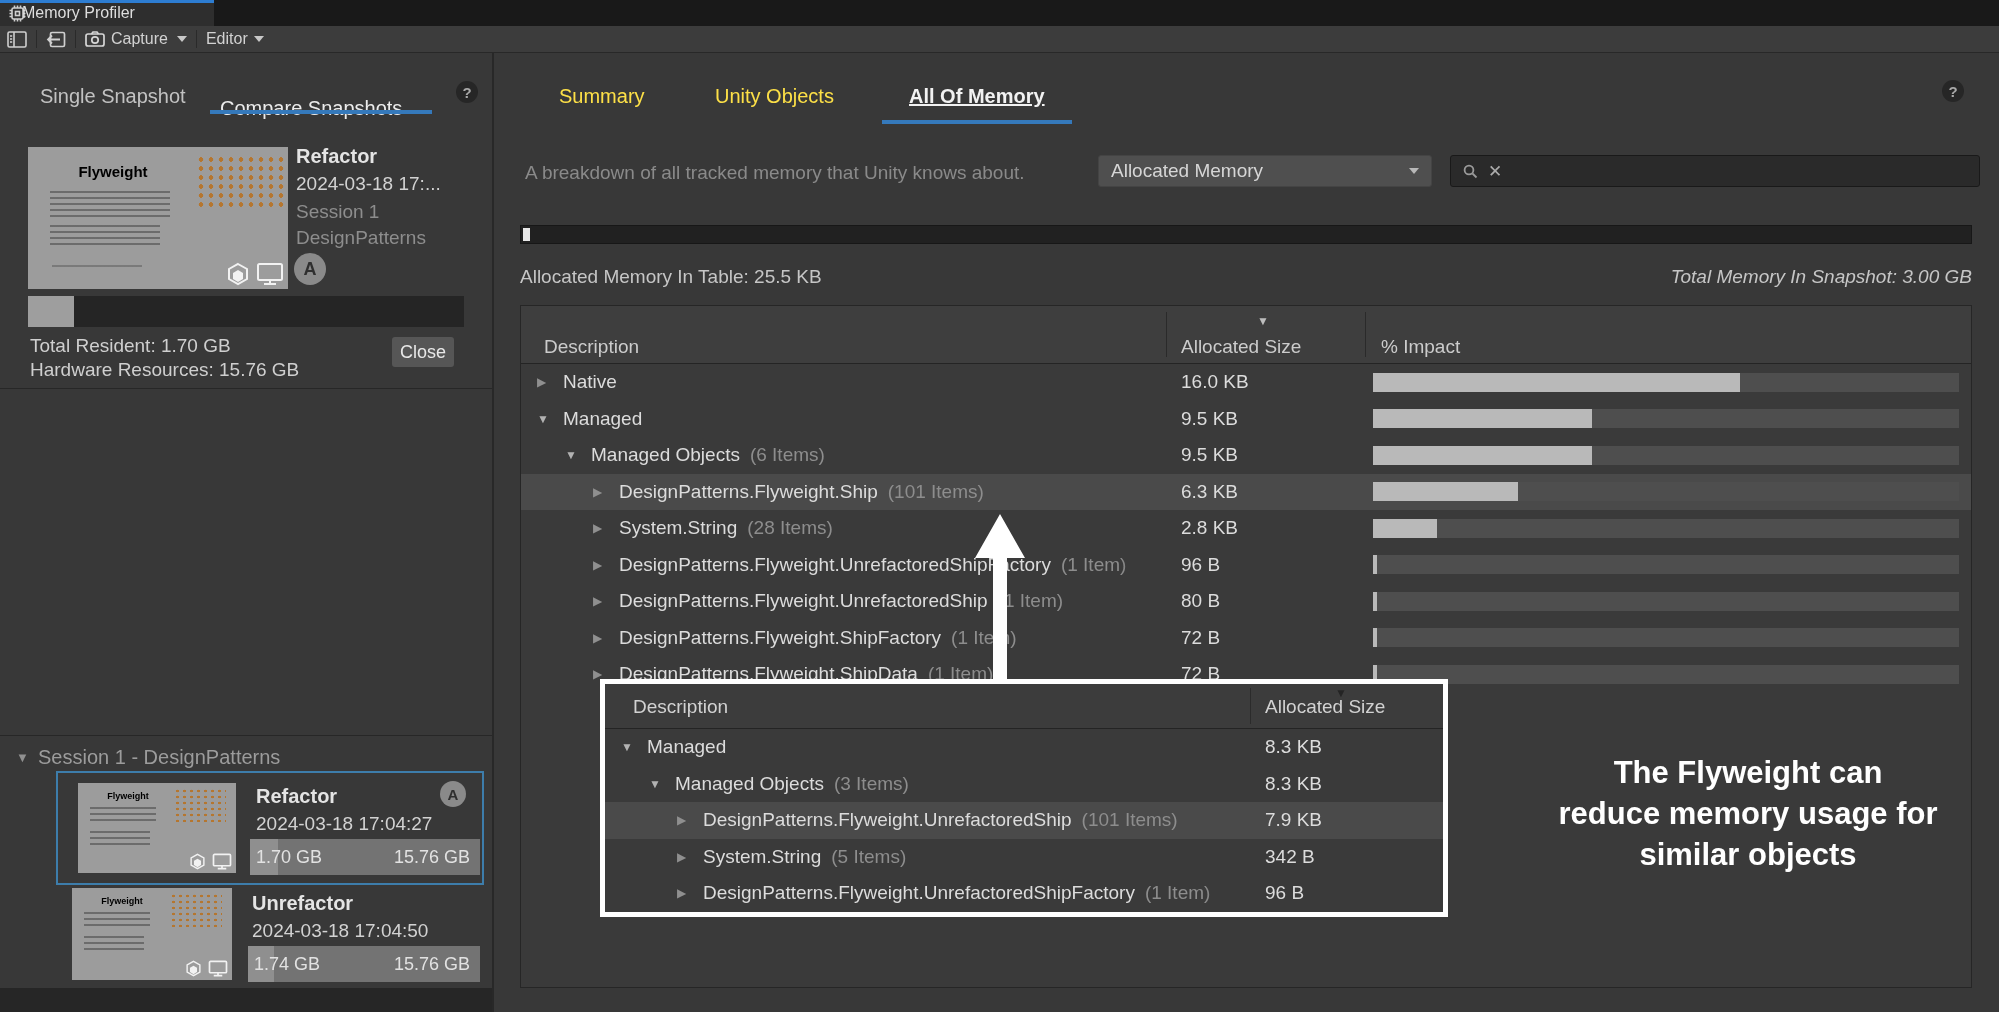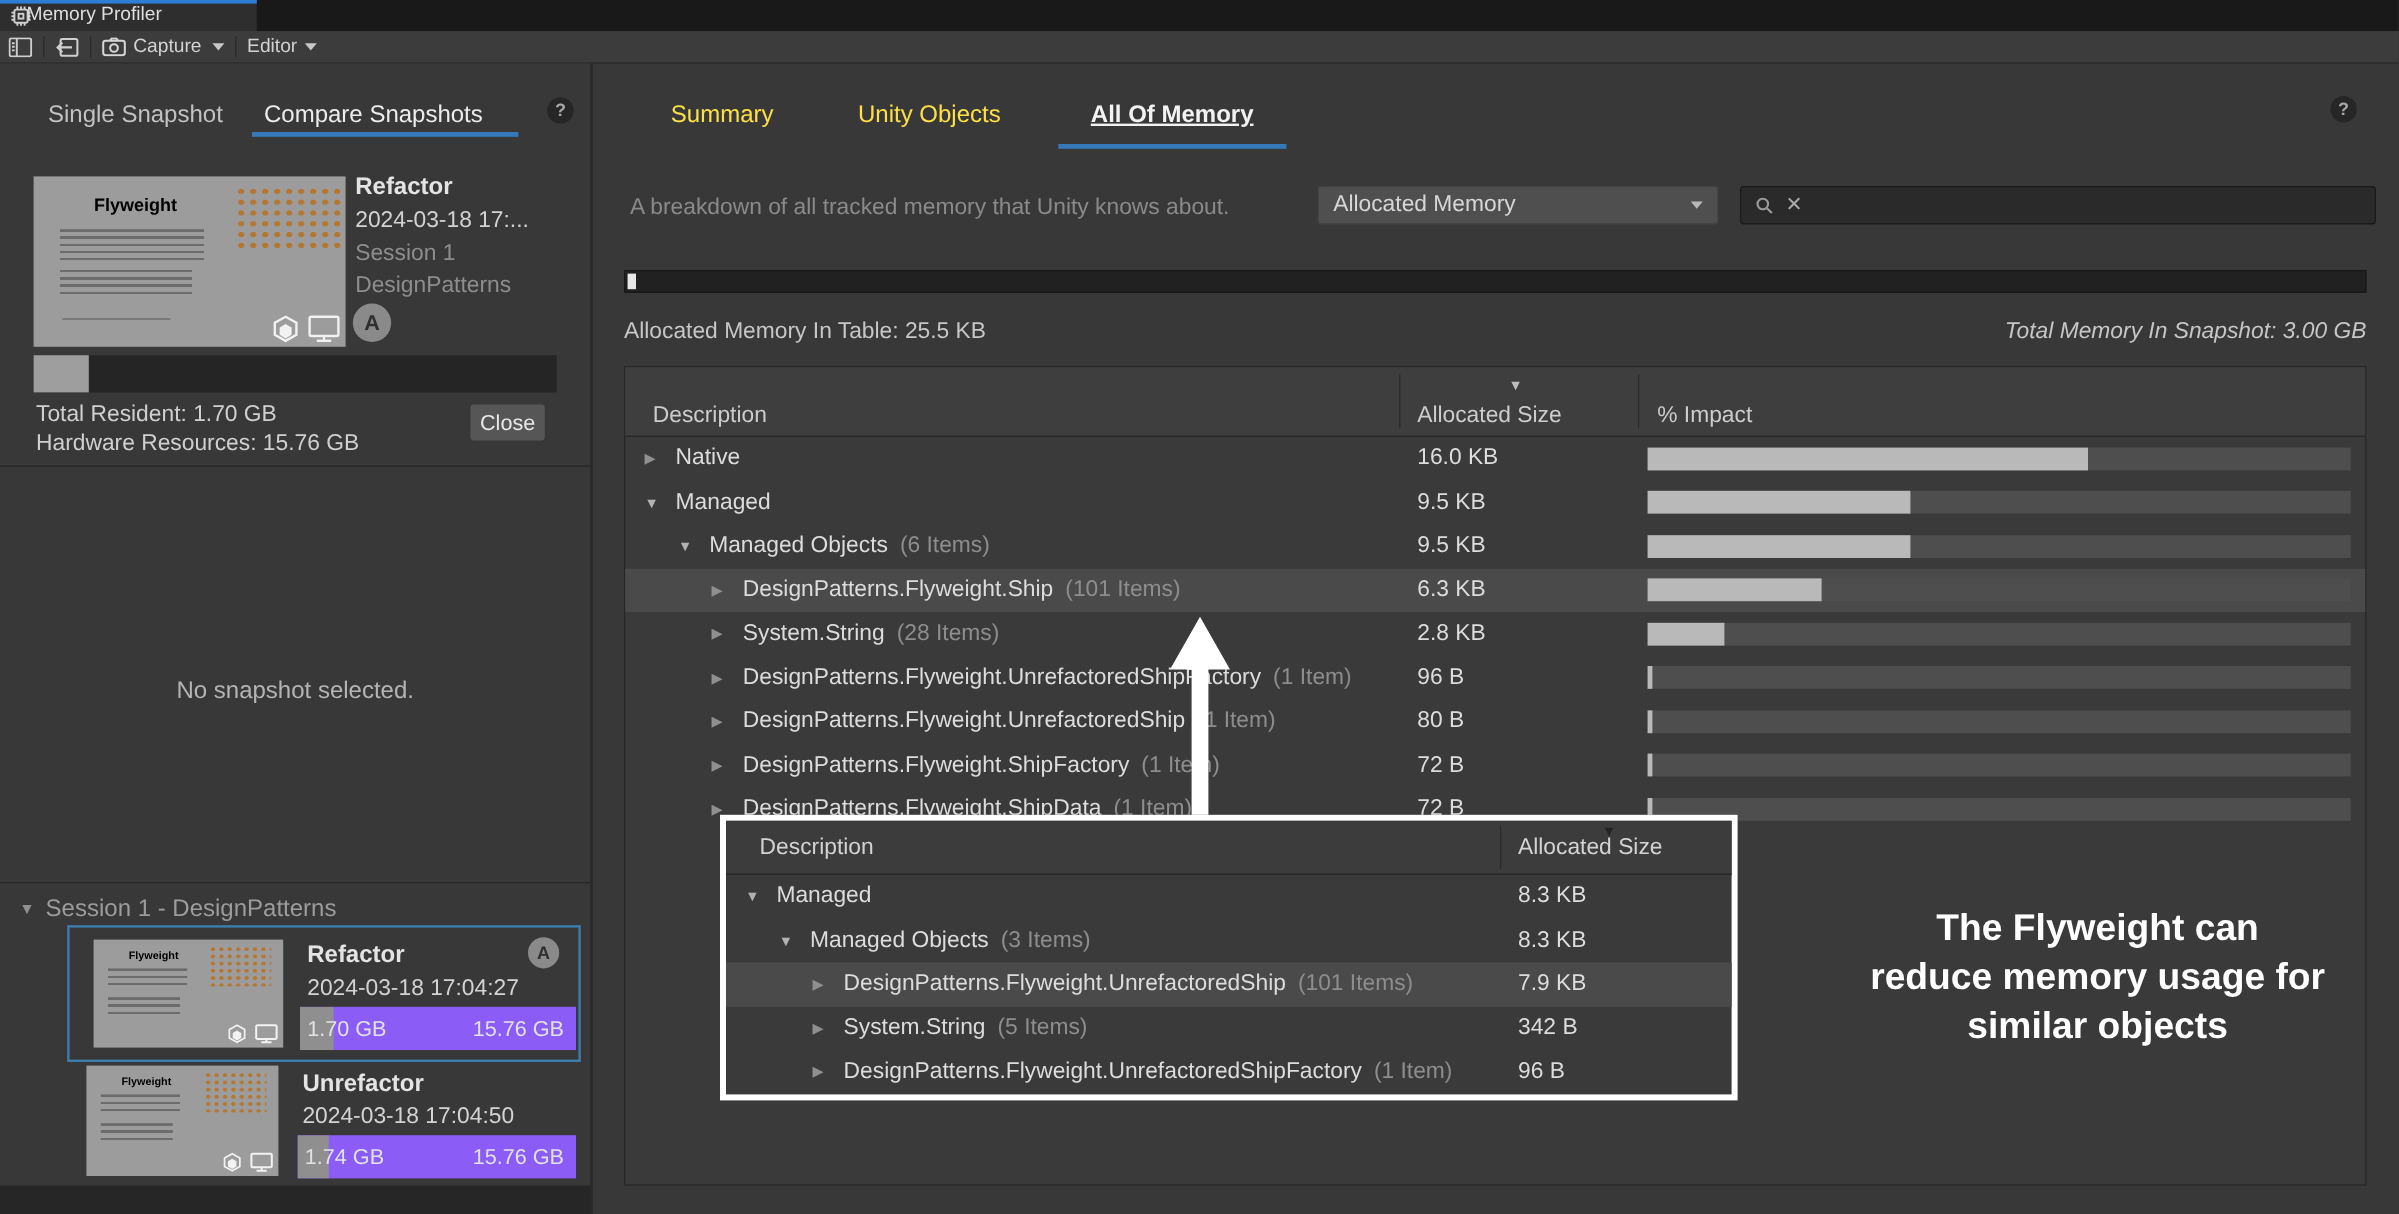--- a/index.html
+++ b/index.html
@@ -45,21 +45,21 @@
   .resbar .fill{height:100%;background:#9e9e9e;}
   .side-label{font-size:19px;color:#cfcfcf;}
   .close-btn{background:#565656;border-radius:3px;color:#e8e8e8;font-size:18px;display:flex;align-items:center;justify-content:center;}
   .hr{background:#272727;height:1px;}
   .empty-msg{font-size:20px;color:#b4b4b4;}
 
   .session-head{font-size:20px;color:#9c9c9c;}
   .tri-glyph{font-size:13px;color:#909090;}
   .snap-card{background:#383838;}
   .snap-card.selected{outline:2px solid #3d7dab;}
-  .strip{background:#8b5cf6;display:flex;align-items:center;position:relative;overflow:hidden;}
+  .strip{background:#737373;display:flex;align-items:center;position:relative;overflow:hidden;}
   .strip .seg{position:absolute;left:0;top:0;height:100%;background:#8f8f8f;}
   .strip span{position:relative;font-size:18px;color:#e2e2e2;}
   .bottom-strip{background:#262626;}
 
   
   .main-tab{font-size:20px;color:#fde047;}
   .main-tab.active{color:#f2f2f2;font-weight:700;text-decoration:underline;}
   .info-text{font-size:19px;color:#8a8a8a;}
   .dropdown{background:#4f4f4f;border:1px solid #444;border-radius:3px;box-sizing:border-box;display:flex;align-items:center;justify-content:space-between;padding:0 12px;font-size:19px;color:#d6d6d6;}
   .searchbox{background:#2a2a2a;border:1px solid #191919;border-radius:3px;box-sizing:border-box;display:flex;align-items:center;padding:0 12px;gap:10px;}
@@ -155,21 +155,21 @@
   <div class="tb-sep"></div>
   <div class="tb-btn">
     <span>Editor</span>
     <span class="caret"></span>
   </div>
 </div>
 
 <div class="abs sidebar">
 
   <div class="abs side-tab" style="left:40px;top:32px;">Single Snapshot</div>
-  <div class="abs side-tab active" style="left:220px;top:32px;">Compare Snapshots</div>
+  <div class="abs side-tab active" style="left:220px;top:44px;">Compare Snapshots</div>
   <div class="abs tab-underline" style="left:210px;top:57px;width:222px;"></div>
   <div class="abs help-badge" style="left:456px;top:28px;">?</div>
 
   <div class="abs thumb" style="left:28px;top:94px;width:260px;height:142px;">
     <div class="abs thumb-title" style="left:20px;top:16px;width:130px;font-size:15px;">Flyweight</div>
     <div class="abs thumb-par" style="left:22px;top:44px;width:120px;height:26px;"></div>
     <div class="abs thumb-par" style="left:22px;top:78px;width:110px;height:22px;"></div>
     <div class="abs thumb-par" style="left:24px;top:118px;width:90px;height:4px;opacity:.6;"></div>
     <div class="abs thumb-dots" style="left:168px;top:8px;width:88px;height:52px;"></div>
     <div class="mini-icons">
@@ -195,21 +195,20 @@
 
   <div class="abs resbar" style="left:28px;top:243px;width:436px;height:31px;">
     <div class="fill" style="width:10.5%;"></div>
   </div>
   <div class="abs side-label" style="left:30px;top:282px;">Total Resident: 1.70 GB</div>
   <div class="abs side-label" style="left:30px;top:306px;">Hardware Resources: 15.76 GB</div>
   <div class="abs close-btn" style="left:392px;top:284px;width:62px;height:30px;">Close</div>
 
   <div class="abs hr" style="left:0;top:335px;width:492px;"></div>
 
-  <div class="abs empty-msg" style="left:0;top:512px;width:492px;text-align:center;">No snapshot selected.</div>
 
   <div class="abs hr" style="left:0;top:682px;width:492px;"></div>
 
   <div class="abs tri-glyph" style="left:16px;top:697px;">▼</div>
   <div class="abs session-head" style="left:38px;top:693px;">Session 1 - DesignPatterns</div>
 
   <div class="abs snap-card selected" style="left:58px;top:720px;width:424px;height:110px;">
     <div class="abs thumb" style="left:20px;top:10px;width:158px;height:90px;">
       <div class="abs thumb-title" style="left:10px;top:8px;width:80px;font-size:9px;">Flyweight</div>
       <div class="abs thumb-par" style="left:12px;top:24px;width:66px;height:18px;"></div>

